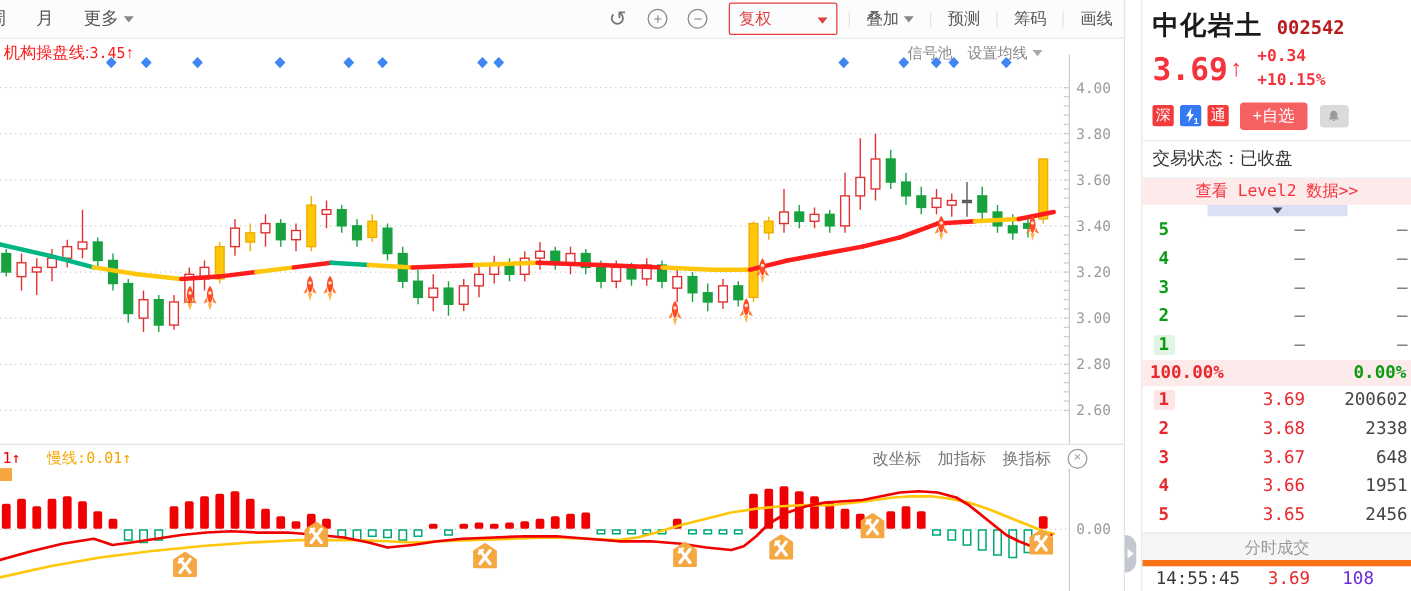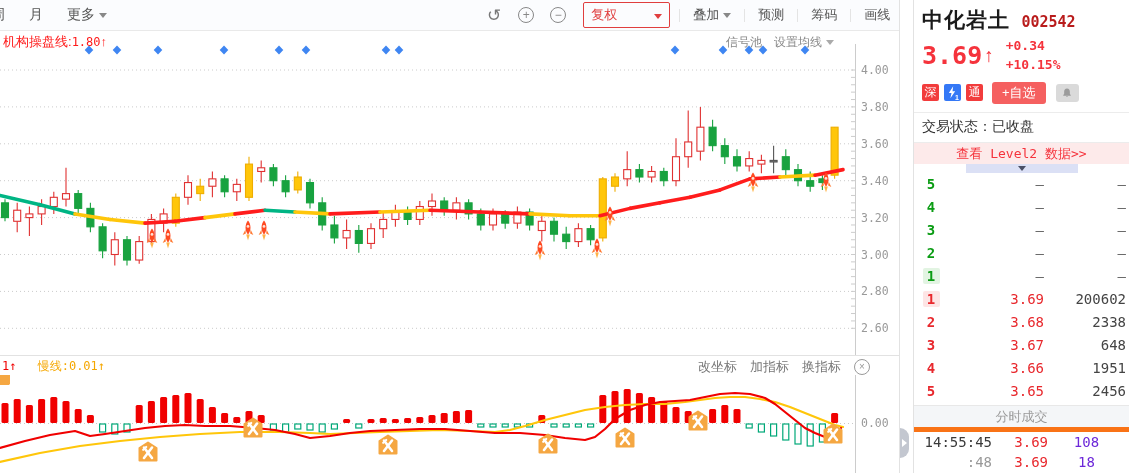--- a/index.html
+++ b/index.html
@@ -131,21 +131,21 @@
             <g stroke="#888" stroke-width="1.4" fill="none">
               <path d="M8 1h4v4M12 1L8 5"></path>
               <path d="M5 12H1V8M1 12l4-4"></path>
             </g>
           </svg>
       </span>
     </div>
   </div>
 
   <div class="hdr-left">
-    <span>机构操盘线:</span><span class="num">1.80</span><span>↑</span>
+    <span>机构操盘线:</span><span class="num">3.45</span><span>↑</span>
   </div>
   <div class="hdr-right">
     <span>信号池</span>
     <span><span>设置均线</span><span class="caret" style="border-top-color:#aaa"></span></span>
   </div>
 
   <svg id="mainsvg" class="chart" width="899" height="311" viewBox="0 0 899 311">
       <line x1="0" y1="26" x2="855" y2="26" stroke="#cbcbcb" stroke-width="1" stroke-dasharray="1,3"></line>
       <text x="861" y="30" fill="#999" font-size="11.5" font-family="DejaVu Sans Mono, monospace">4.00</text>
       <line x1="0" y1="62.900000000000034" x2="855" y2="62.900000000000034" stroke="#cbcbcb" stroke-width="1" stroke-dasharray="1,3"></line>
@@ -631,20 +631,24 @@
           <span class="lv ">2</span>
           <span class="pr">—</span>
           <span class="vl">—</span>
         </div>
         <div class="ob-row ask">
           <span class="lv hl-g">1</span>
           <span class="pr">—</span>
           <span class="vl">—</span>
         </div>
       </div>
+    <div class="ratio-row">
+      <span class="ratio-buy">100.00%</span>
+      <span class="ratio-sell">0.00%</span>
+    </div>
     <div id="bidRows">
         <div class="ob-row bid">
           <span class="lv hl-r">1</span>
           <span class="pr">3.69</span>
           <span class="vl">200602</span>
         </div>
         <div class="ob-row bid">
           <span class="lv ">2</span>
           <span class="pr">3.68</span>
           <span class="vl">2338</span>

